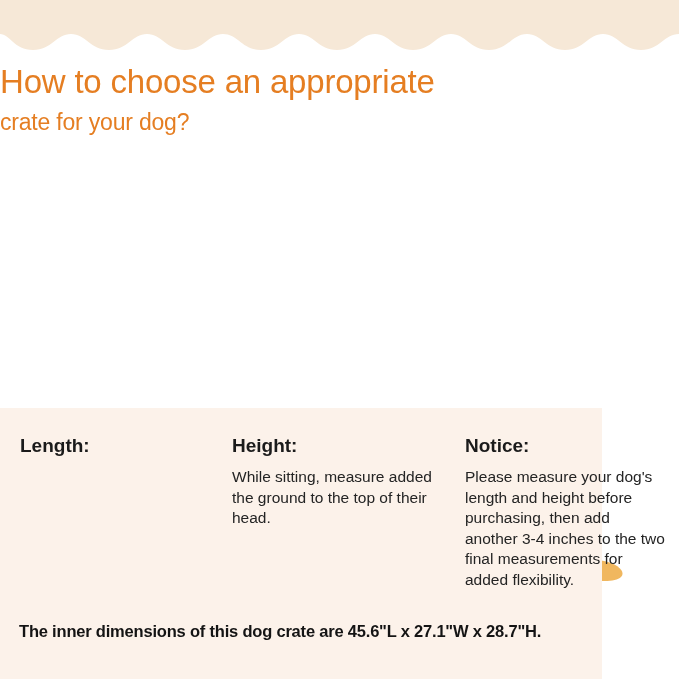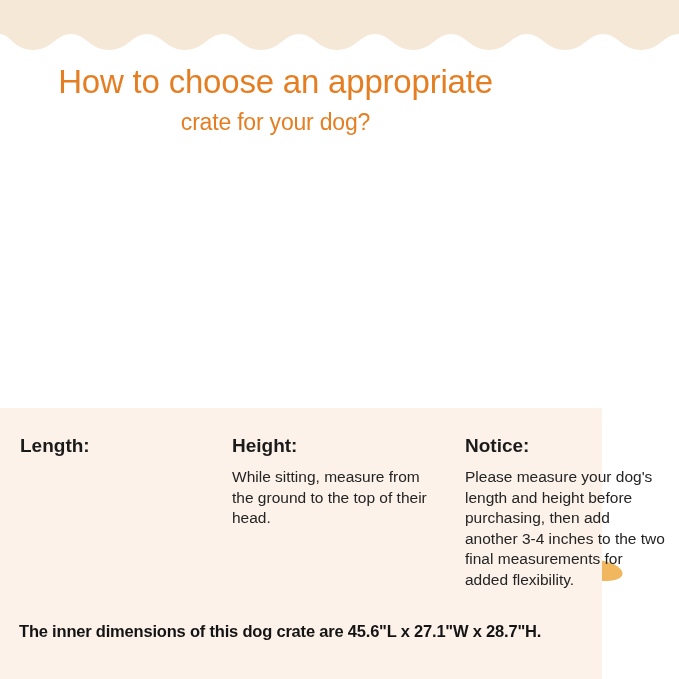--- a/index.html
+++ b/index.html
@@ -35,21 +35,20 @@
     width: 679px;
     height: 56px;
   }
 
   
   .title-wrap {
     position: absolute;
     left: 0;
     top: 62px;
     width: 551px;
-    text-align: center;
   }
   .title-line1 {
     color: #E57E22;
     font-size: 33px;
     font-weight: 400;
     letter-spacing: -0.2px;
     line-height: 40px;
     white-space: nowrap;
   }
   .title-line2 {
@@ -332,21 +331,21 @@
   </div>
 
   <div class="info-panel">
 
     <div class="col col-length">
       <div class="col-heading">Length:</div>
     </div>
 
     <div class="col col-height">
       <div class="col-heading">Height:</div>
-      <div class="col-body">While sitting, measure from the ground to the top of their head.</div>
+      <div class="col-body">While sitting, measure added the ground to the top of their head.</div>
     </div>
 
     <div class="col col-notice">
       <div class="col-heading">Notice:</div>
       <div class="col-body">Please measure your dog's length and height before purchasing, then add another 3-4 inches to the two final measurements for added flexibility.</div>
     </div>
 
     <div class="footer-note">The inner dimensions of this dog crate are 45.6"L x 27.1"W x 28.7"H.</div>
   </div>
 

